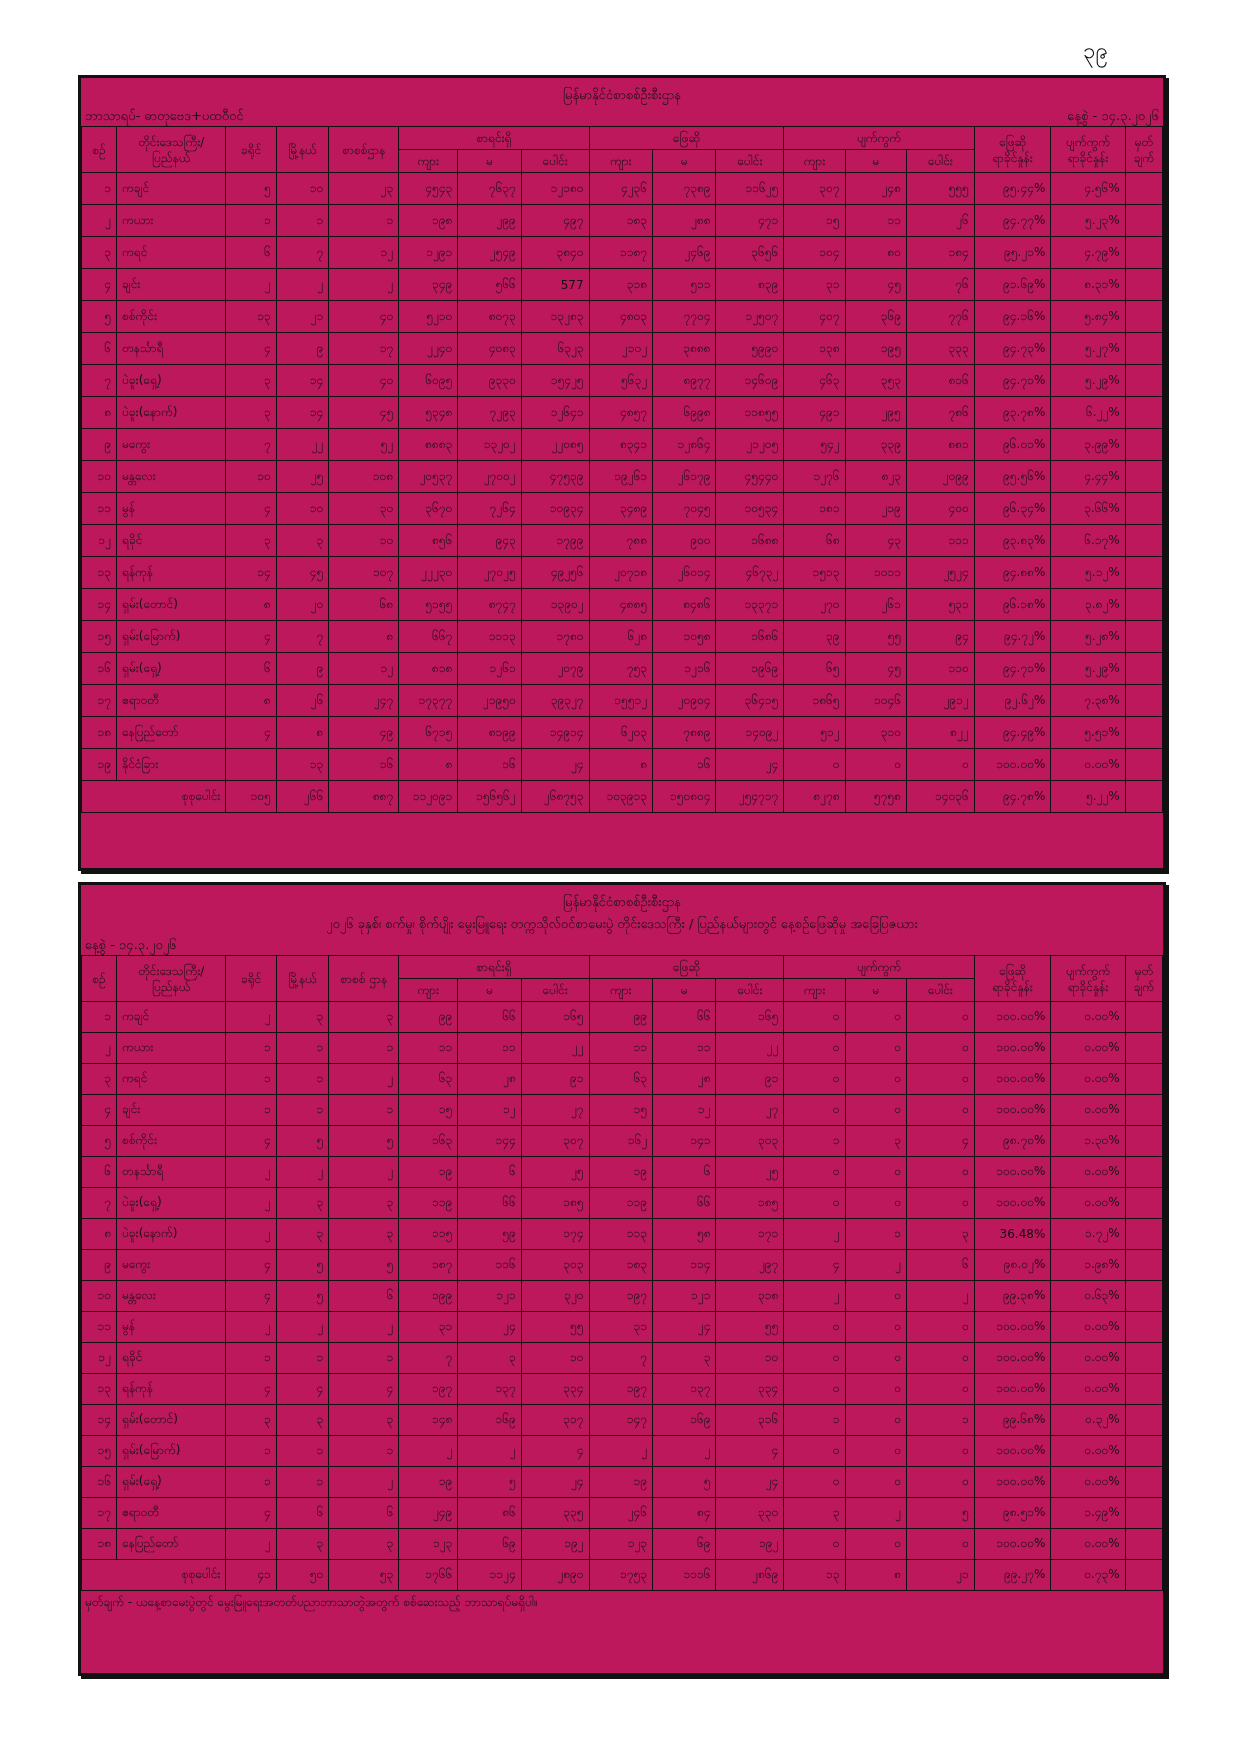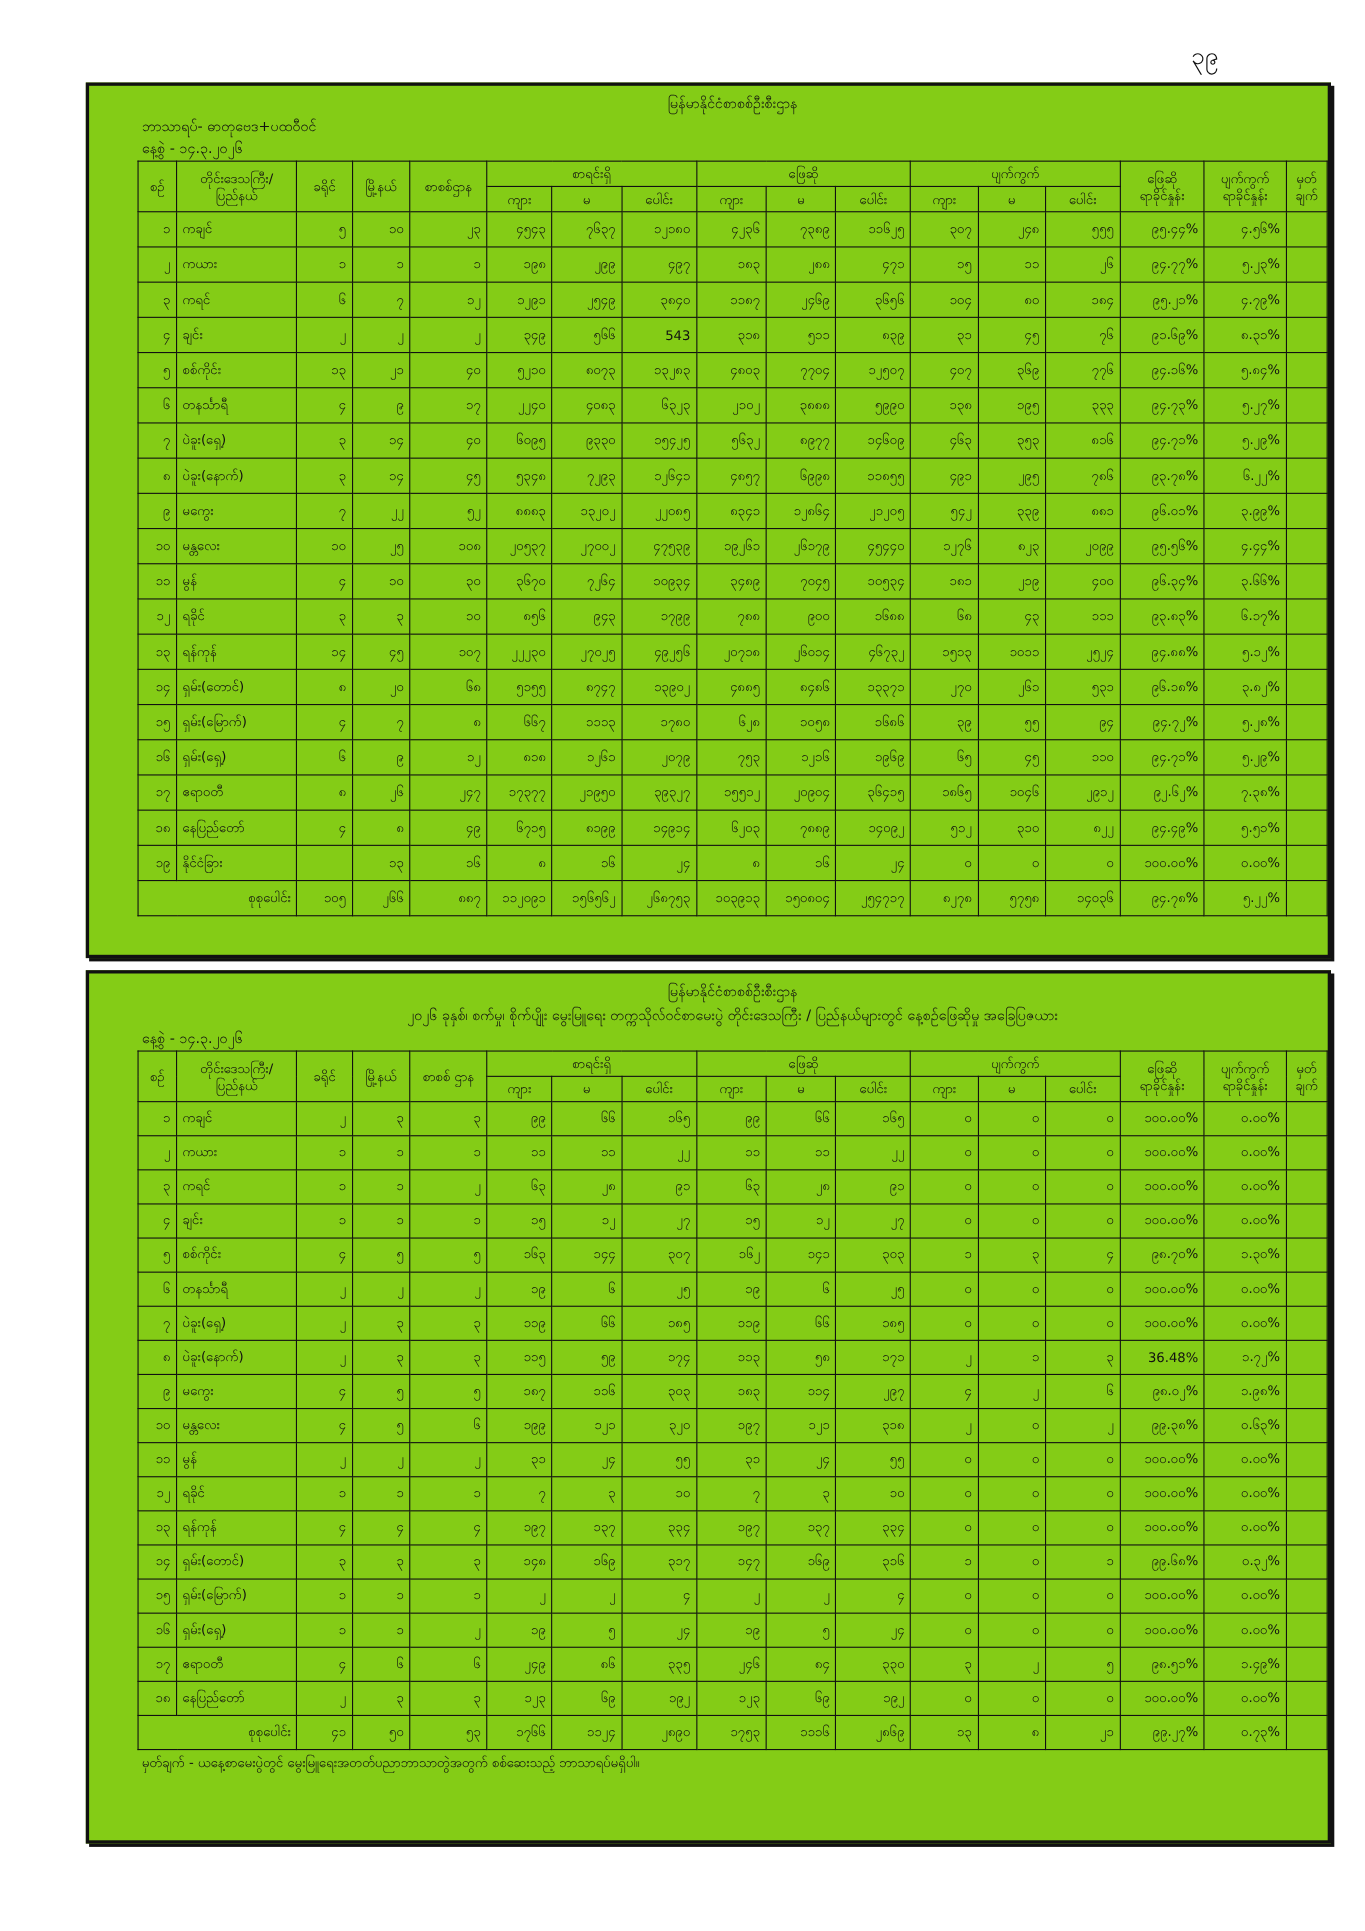--- a/index.html
+++ b/index.html
@@ -1,23 +1,23 @@
 <!DOCTYPE html>
 <html><head>
 <meta charset="utf-8">
 <style>
   html, body { margin: 0; padding: 0; background: #ffffff; }
   body { width: 1241px; height: 1755px; position: relative; font-family: "DejaVu Sans", sans-serif; color: #111; }
   .page-number { position: absolute; top: 36px; left: 1083px; font-size: 22px; }
-  .panel { position: absolute; border: 3px solid #111; box-shadow: 3px 3px 0 #111; background: #84cc16; padding-left: 44px; }
+  .panel { position: absolute; border: 3px solid #111; box-shadow: 3px 3px 0 #111; background: #be185d; }
   #panel1 { left: 78px; top: 75px; width: 1082px; height: 790px; }
   #panel2 { left: 78px; top: 882px; width: 1082px; height: 788px; }
   .hdr-line { text-align: center; font-size: 13px; line-height: 22px; }
   .hdr-line.first { padding-top: 6px; }
-  .subrow { display: flex; justify-content: space-between; font-size: 13px; padding: 0 4px; line-height: 20px; flex-direction: column; }
+  .subrow { display: flex; justify-content: space-between; font-size: 13px; padding: 0 4px; line-height: 20px; }
   table { border-collapse: collapse; width: 100%; font-size: 12px; table-layout: fixed; }
   th, td { border: 1.5px solid #111; padding: 0 5px; height: 31px; }
   th { font-weight: normal; text-align: center; height: 22px; line-height: 16px; }
   td.num { text-align: right; }
   td.name { text-align: left; }
   td.sn { text-align: right; }
   tr.total td { font-weight: normal; }
   td.total-label { text-align: right; }
   .footnote { font-size: 12px; padding: 2px 4px; line-height: 18px; }
   #panel2 td { height: 30px; }
@@ -138,21 +138,21 @@
           <td class="num"></td>
         </tr>
         <tr>
           <td class="sn">၄</td>
           <td class="name">ချင်း</td>
           <td class="num">၂</td>
           <td class="num">၂</td>
           <td class="num">၂</td>
           <td class="num">၃၄၉</td>
           <td class="num">၅၆၆</td>
-          <td class="num">543</td>
+          <td class="num">577</td>
           <td class="num">၃၁၈</td>
           <td class="num">၅၁၁</td>
           <td class="num">၈၃၉</td>
           <td class="num">၃၁</td>
           <td class="num">၄၅</td>
           <td class="num">၇၆</td>
           <td class="num">၉၁.၆၉%</td>
           <td class="num">၈.၃၁%</td>
           <td class="num"></td>
         </tr>

